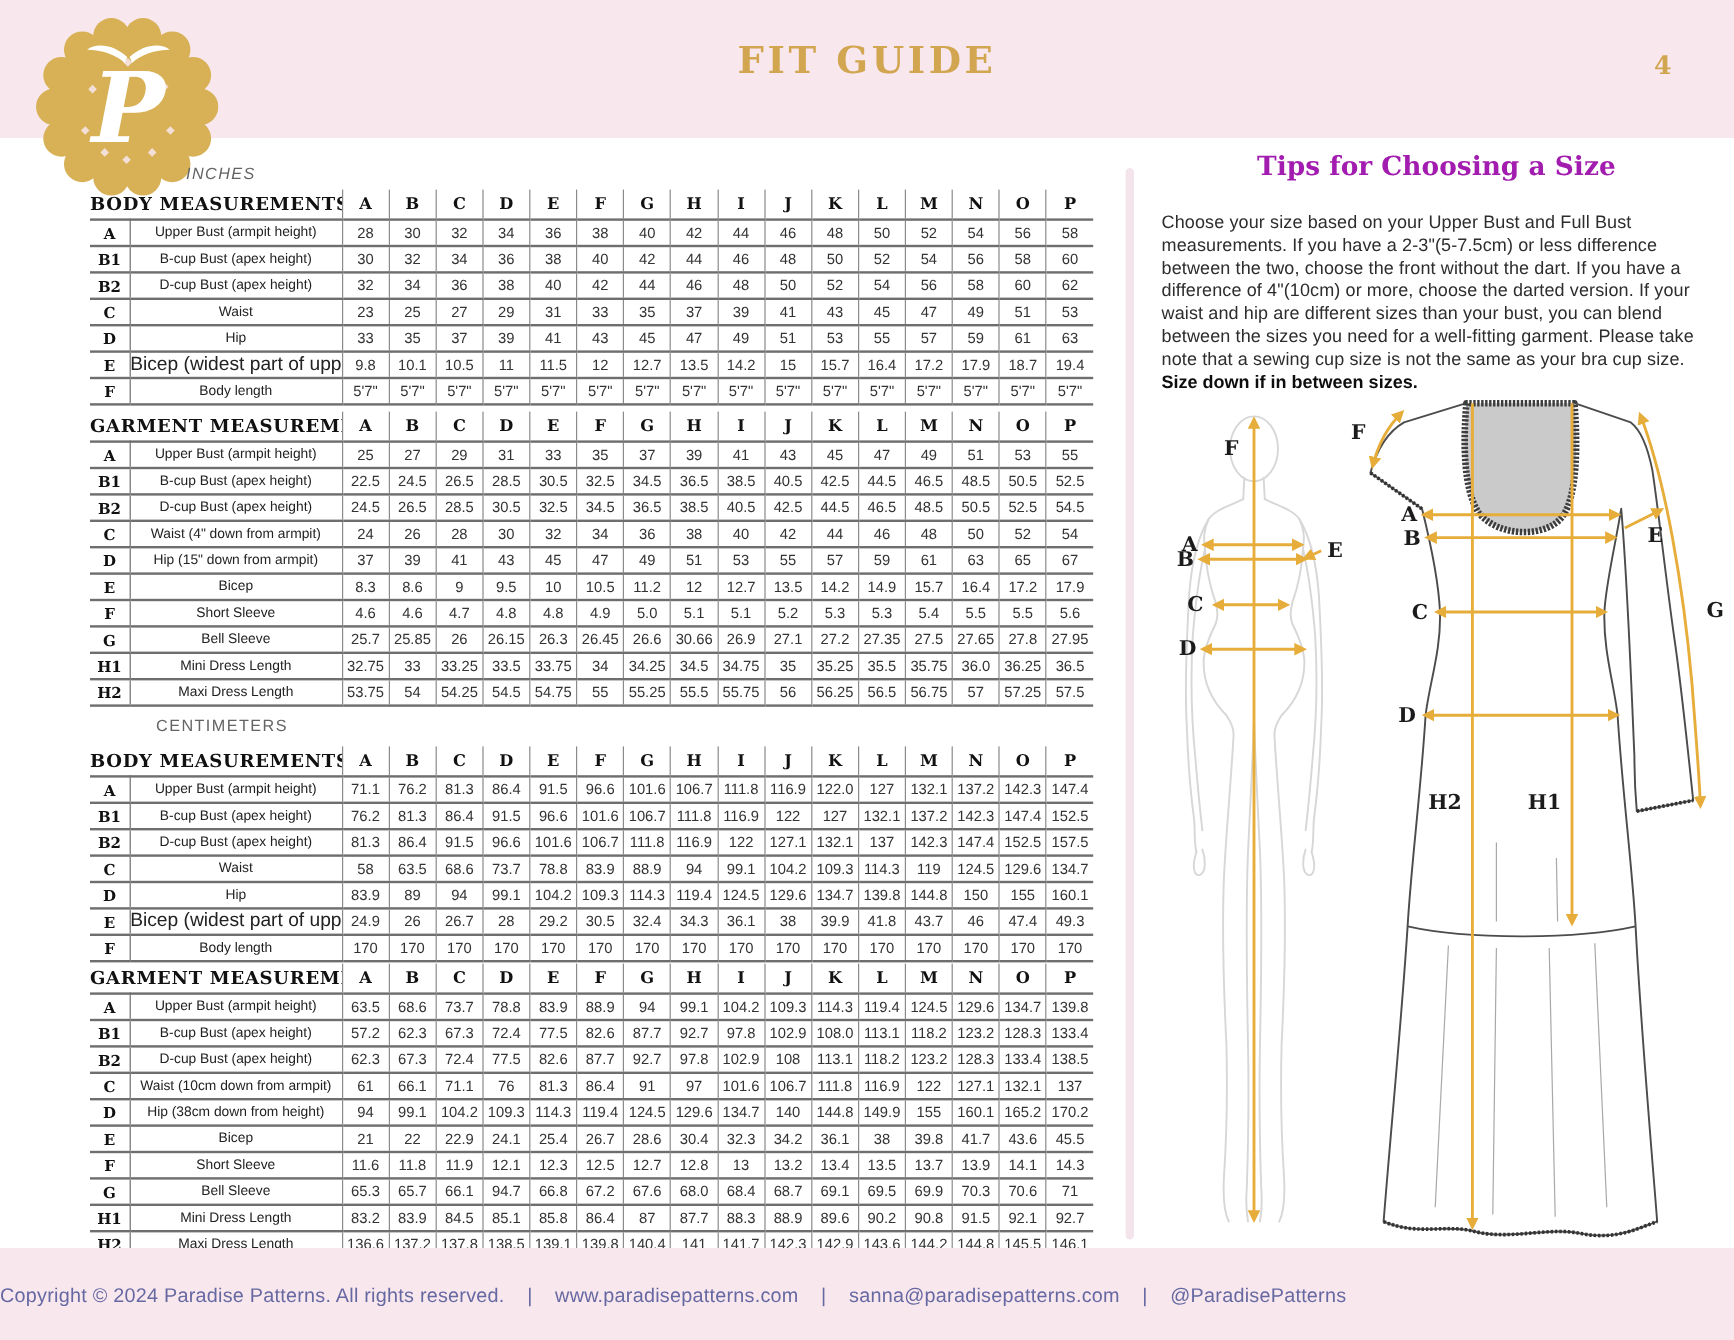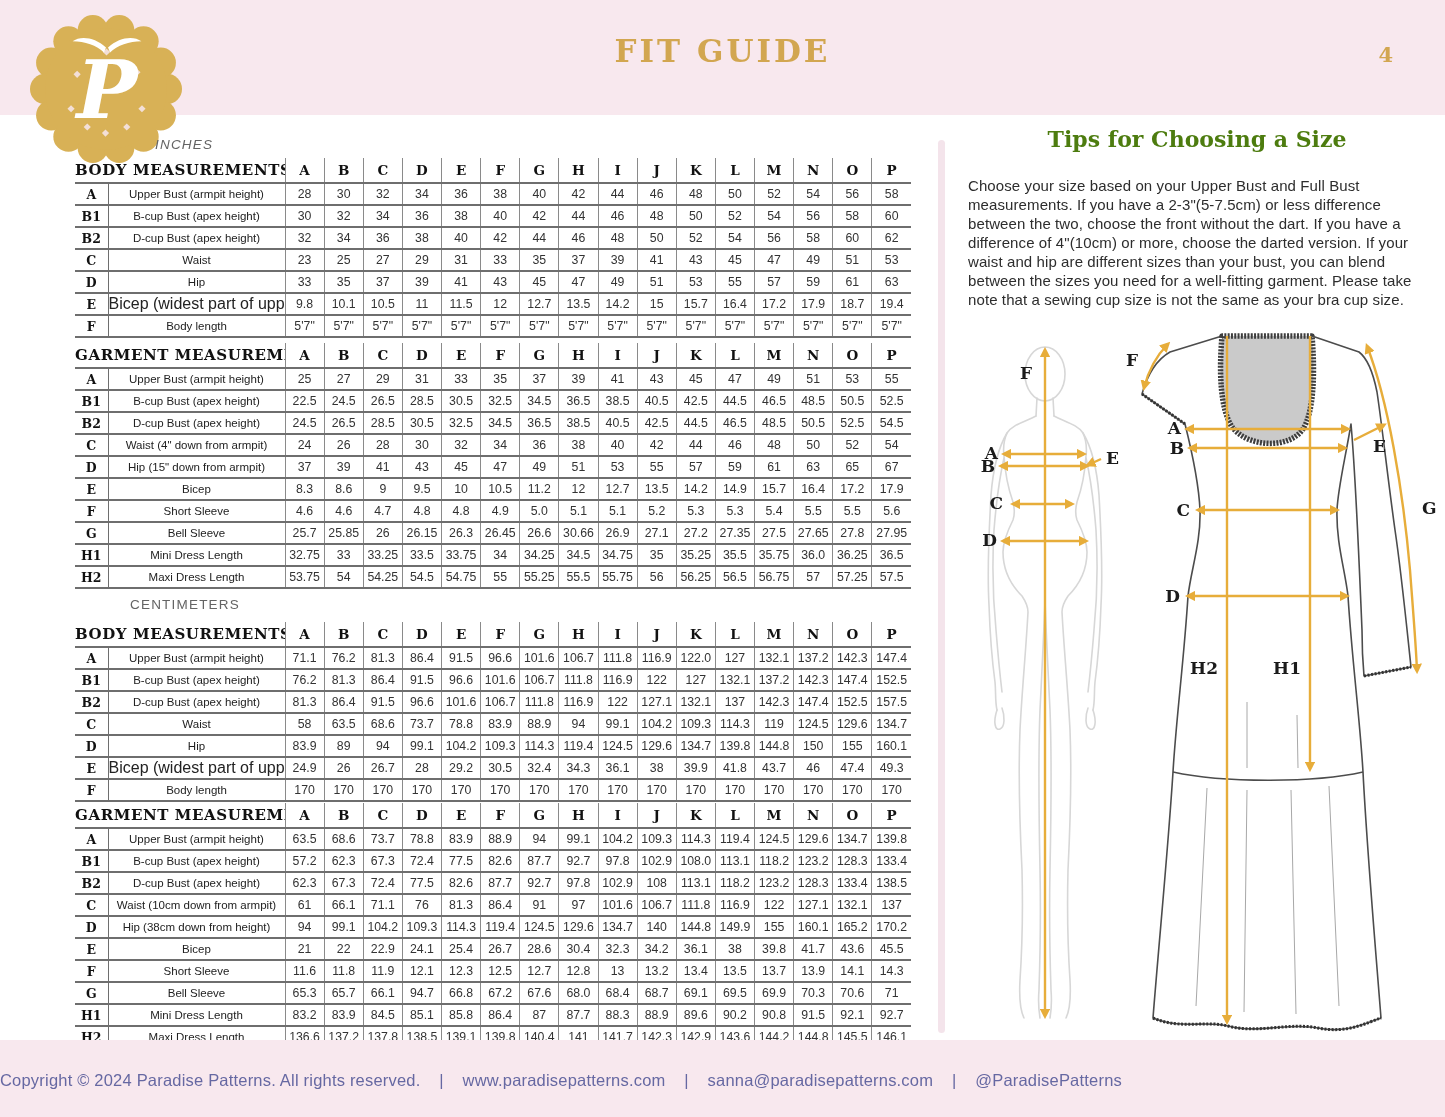--- a/index.html
+++ b/index.html
@@ -58,21 +58,21 @@
   }
 
   .divider{
     position:absolute;left:938px;top:140px;width:7px;height:893px;
     background:#f4e4eb;border-radius:4px;
   }
 
   .right-col{position:absolute;left:968px;top:126px;width:458px;}
   .tips-title{
     text-align:center;font-family:"DejaVu Serif",serif;font-size:22px;
-    font-weight:bold;color:#4d7c0f;margin:0 0 13px 0;
+    font-weight:bold;color:#a21caf;margin:0 0 13px 0;
   }
   .tips-body{font-size:15px;line-height:1.27;color:#2d2d2d;letter-spacing:.1px;margin-top:24px;}
   .tips-bold{font-size:15px;line-height:1.35;font-weight:bold;color:#0d0d0d;}
 
   .diagram{position:absolute;left:960px;top:330px;width:485px;height:710px;}
 
   .footer-text{
     position:absolute;top:1071px;left:0;width:100%;text-align:left;
     color:#6668a2;font-size:16.5px;letter-spacing:.2px;
   }
@@ -991,20 +991,21 @@
         </tr>
       </tbody>
     </table>
   </div>
 
 <div class="divider"></div>
 
 <div class="right-col">
   <h2 class="tips-title">Tips for Choosing a Size</h2>
   <div class="tips-body">Choose your size based on your Upper Bust and Full Bust measurements. If you have a 2-3"(5-7.5cm) or less difference between the two, choose the front without the dart. If you have a difference of 4"(10cm) or more, choose the darted version. If your waist and hip are different sizes than your bust, you can blend between the sizes you need for a well-fitting garment. Please take note that a sewing cup size is not the same as your bra cup size.</div>
+  <div class="tips-bold">Size down if in between sizes.</div>
 </div>
 
 <svg class="diagram" viewBox="0 0 485 710">
   <defs>
     <marker id="ah" viewBox="0 0 10 10" refX="7" refY="5" markerWidth="4.4" markerHeight="4.4" orient="auto-start-reverse">
       <path d="M0,0 L10,5 L0,10 Z" fill="#e7ad3a"></path>
     </marker>
   </defs>
 
   <g stroke="#d7d7d7" stroke-width="1.6" fill="none" stroke-linecap="round">

